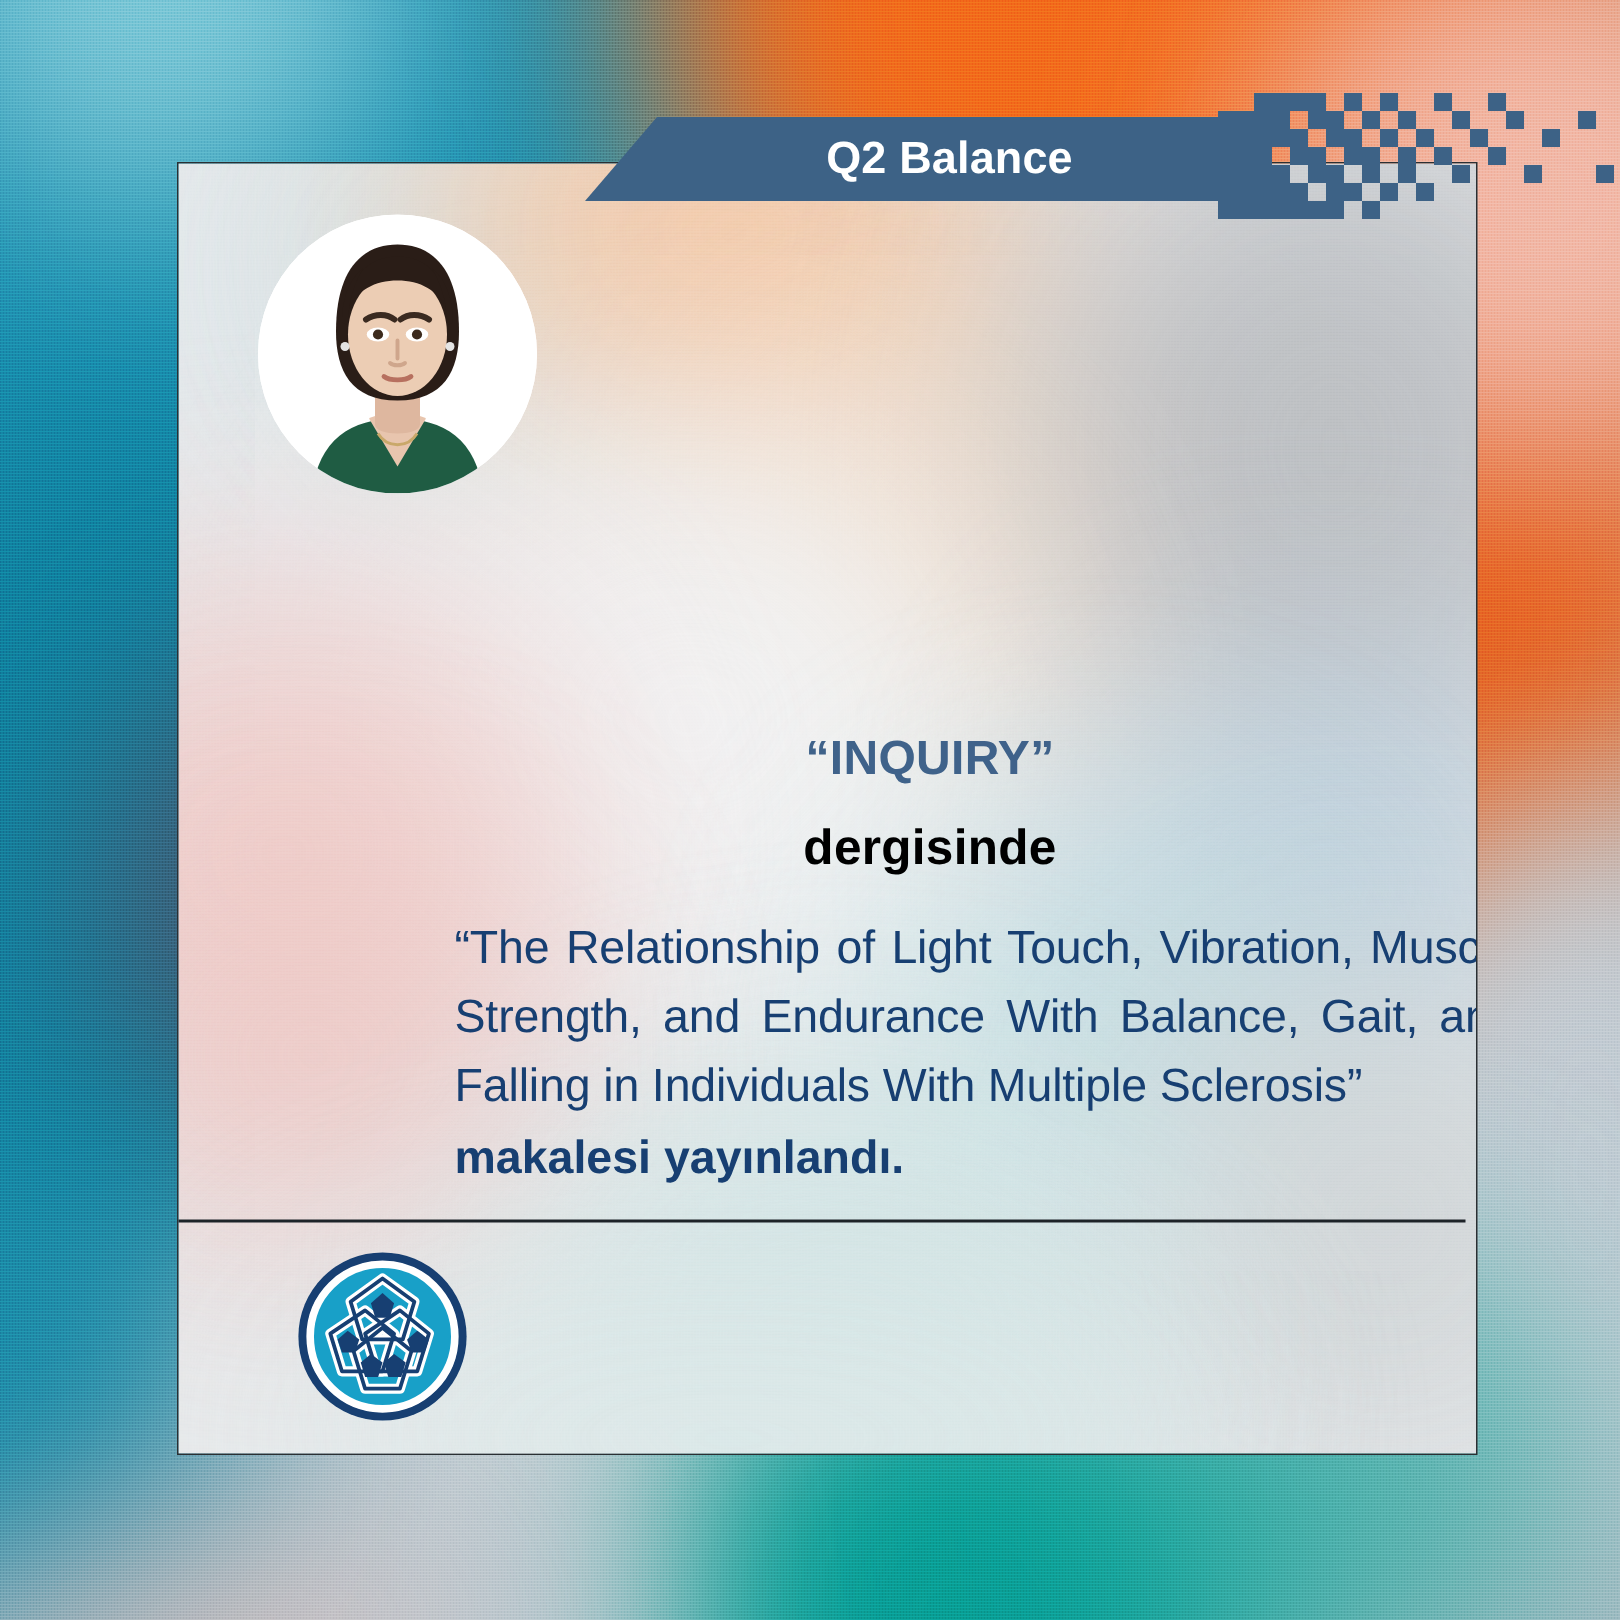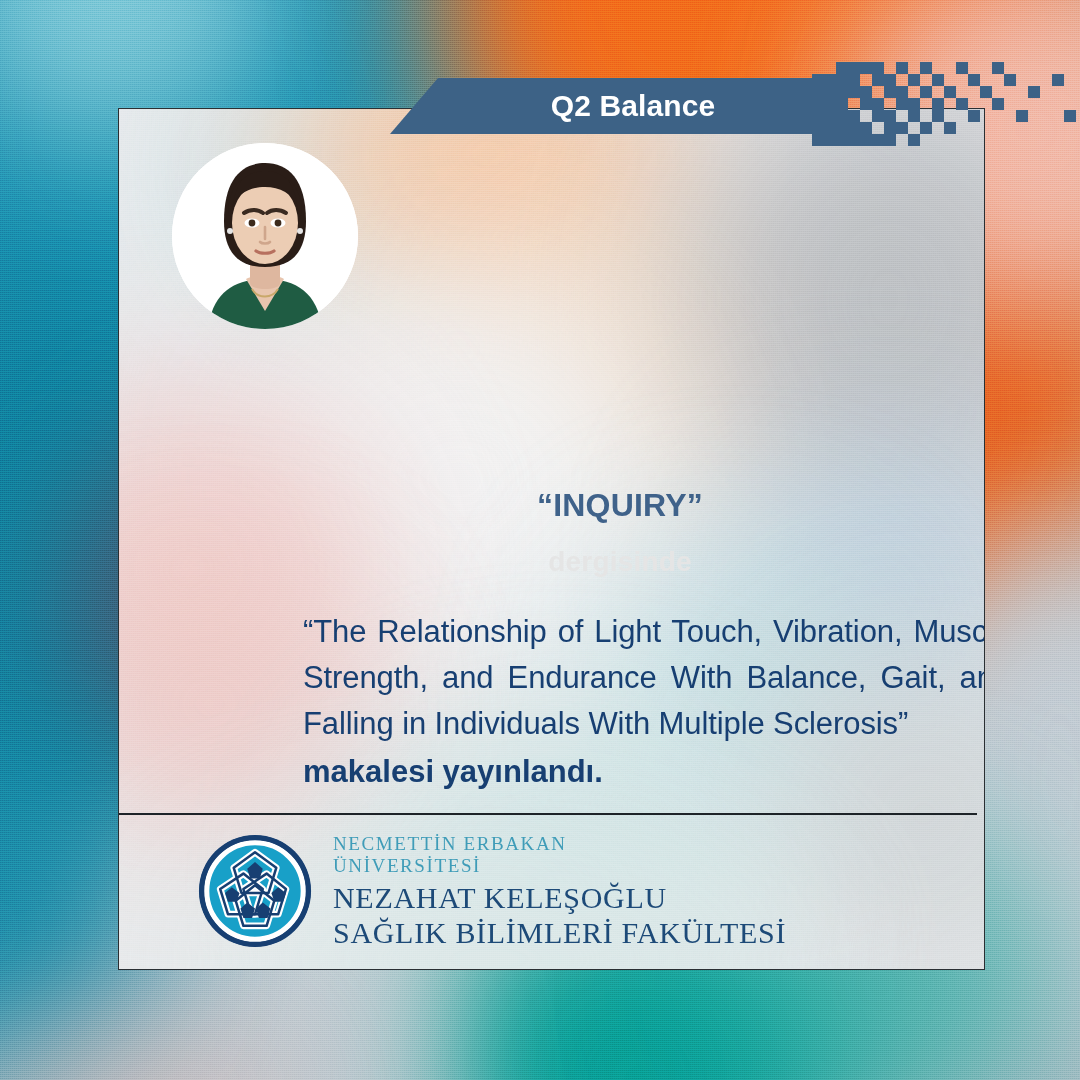--- a/index.html
+++ b/index.html
@@ -94,21 +94,21 @@
     color:#1d4a78;font-size:36px;font-weight:bold;letter-spacing:-.3px;
     line-height:1.15;white-space:nowrap;
   }
   #person-dept{
     color:#3f8ca3;font-size:21px;font-weight:normal;margin-top:4px;letter-spacing:.1px;
   }
 
   
   #journal-block{position:absolute;left:133px;top:378px;width:736px;text-align:center;z-index:5;}
   #journal-name{color:#3f628a;font-size:32px;font-weight:bold;letter-spacing:.2px;}
-  #journal-in{color:#e5e5e5;font-size:28px;font-weight:bold;margin-top:22px;letter-spacing:.2px;}
+  #journal-in{color:#000000;font-size:33px;font-weight:bold;margin-top:22px;letter-spacing:.2px;}
 
   
   #article-block{position:absolute;left:184px;top:500px;width:708px;z-index:5;}
   #article-title{
     color:#173f72;font-size:31px;line-height:46px;text-align:justify;
     text-align-last:left;letter-spacing:-.1px;
   }
   #article-suffix{color:#173f72;font-size:31px;line-height:46px;margin-top:2px;font-weight:bold;}
   #congrats{
     position:absolute;left:184px;top:745px;width:720px;
@@ -213,26 +213,20 @@
         <g fill="#173f72">
           <path d="M60 30 L68 37 L65 47 L55 47 L52 37 Z"></path>
           <path d="M36 56 L44 62 L41 71 L32 71 L29 62 Z"></path>
           <path d="M84 56 L92 62 L89 71 L80 71 L77 62 Z"></path>
           <path d="M52 72 L60 78 L57 88 L48 88 L45 78 Z"></path>
           <path d="M68 72 L76 78 L73 88 L64 88 L61 78 Z"></path>
         </g>
         <circle cx="60" cy="60" r="49" fill="none" stroke="#ffffff" stroke-width="3.5"></circle>
         <circle cx="60" cy="60" r="55" fill="none" stroke="#173f72" stroke-width="5"></circle>
       </svg>
-    </div>
-    <div id="logo-text">
-      <div id="uni-line1">NECMETTİN ERBAKAN</div>
-      <div id="uni-line2">ÜNİVERSİTESİ</div>
-      <div id="fac-line1">NEZAHAT KELEŞOĞLU</div>
-      <div id="fac-line2">SAĞLIK BİLİMLERİ FAKÜLTESİ</div>
     </div>
   </div>
 </div>
 
 <div id="avatar">
   <svg viewBox="0 0 186 186" xmlns="http://www.w3.org/2000/svg" aria-hidden="true">
     <rect width="186" height="186" fill="#ffffff"></rect>
 
     <path d="M36 186 C40 150 62 136 93 136 C124 136 146 150 150 186 Z" fill="#1f5c43"></path>
     <path d="M74 136 L93 168 L112 136 C104 131 82 131 74 136 Z" fill="#e8c5ae"></path>

